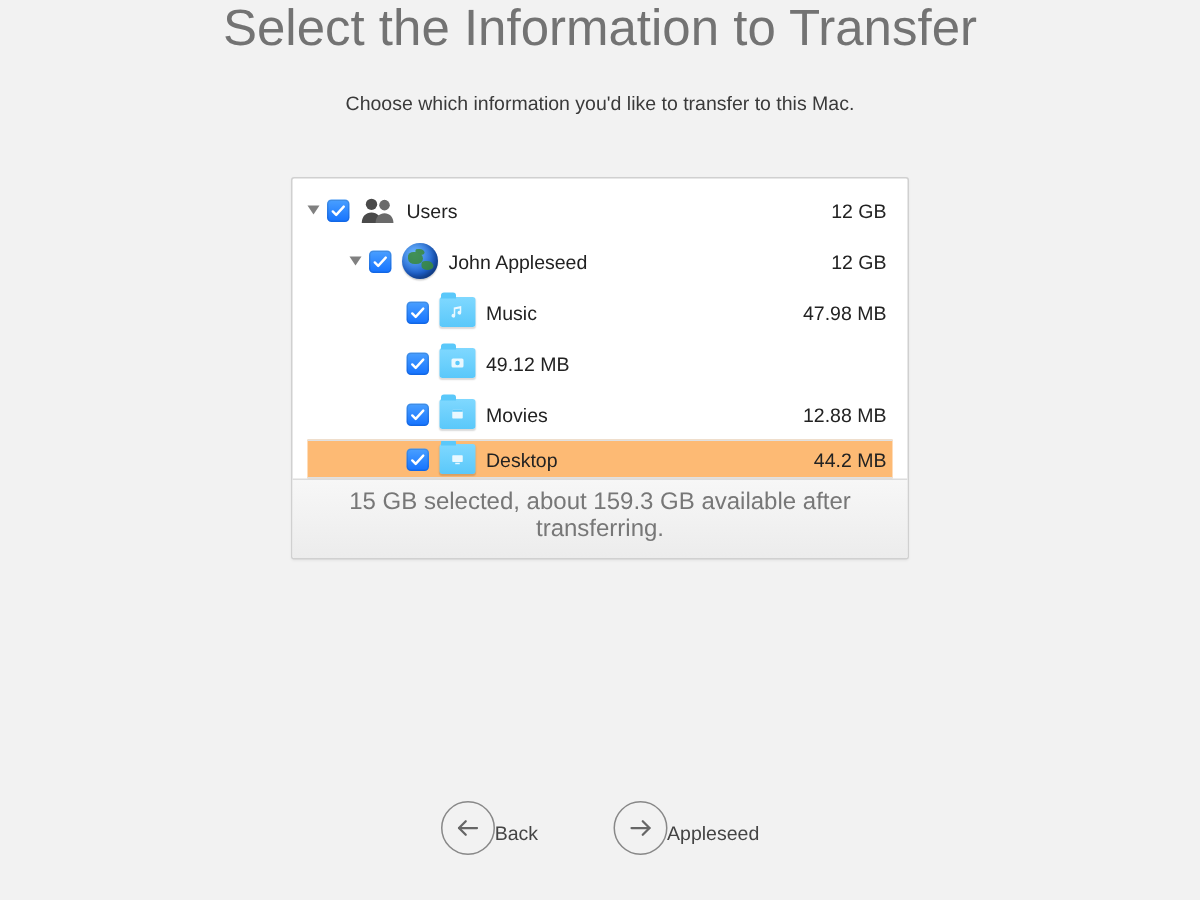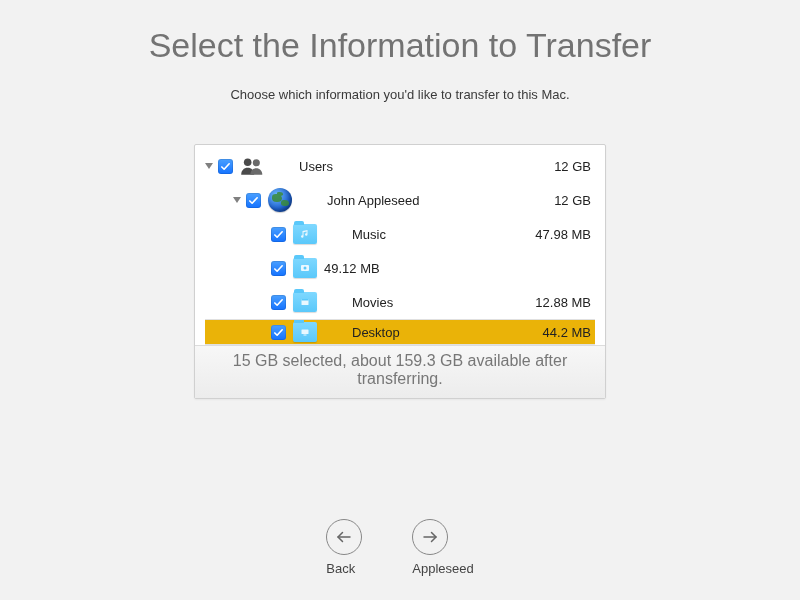--- a/index.html
+++ b/index.html
@@ -10,21 +10,20 @@
     background: #f2f2f2;
     font-family: -apple-system, "Helvetica Neue", Helvetica, Arial, sans-serif;
     color: #333;
     overflow: hidden;
   }
   .title {
     text-align: center;
     font-size: 34px;
     font-weight: 300;
     color: #737373;
-    padding-top: 26px;
   }
   .subtitle {
     text-align: center;
     font-size: 13px;
     color: #3a3a3a;
     margin-top: 22px;
   }
   .panel {
     width: 410px;
     margin: 42px auto 0 auto;
@@ -64,31 +63,31 @@
     flex: 0 0 auto;
     box-shadow: inset 0 0 0 1px rgba(0,0,0,0.1);
   }
   .checkbox svg { width: 11px; height: 11px; }
   .iconbox {
     width: 26px; height: 26px;
     display: flex; align-items: center; justify-content: center;
     margin-right: 6px;
     flex: 0 0 auto;
   }
-  .label { flex: 1 1 auto; margin-left: 28px; }
+  .label { flex: 1 1 auto; }
   .size {
     flex: 0 0 auto;
     font-size: 13px;
     color: #222;
     padding-right: 4px;
   }
   .truncated {
     border-top: 1px solid #e0e0e0;
     border-bottom: 1px solid #e0e0e0;
-    background: #eab308;
+    background: #fdba74;
   }
   .statusbar {
     background: linear-gradient(#f7f7f7, #ececec);
     border-top: 1px solid #dcdcdc;
     font-size: 16px;
     color: #777;
     text-align: center;
     padding: 6px 0 10px 0;
   }
   
@@ -144,22 +143,22 @@
   .nav {
     position: absolute;
     left: 0; right: 0;
     bottom: 24px;
     display: flex;
     justify-content: center;
     gap: 50px;
   }
   .navbtn {
     display: flex;
-    flex-direction: column;
-    align-items: flex-start;
+    flex-direction: row;
+    align-items: center;
     font-size: 13px;
     color: #444;
     cursor: pointer;
   }
   .circle {
     width: 34px; height: 34px;
     border: 1.5px solid #888;
     border-radius: 50%;
     display: flex; align-items: center; justify-content: center;
     margin-bottom: 6px;

